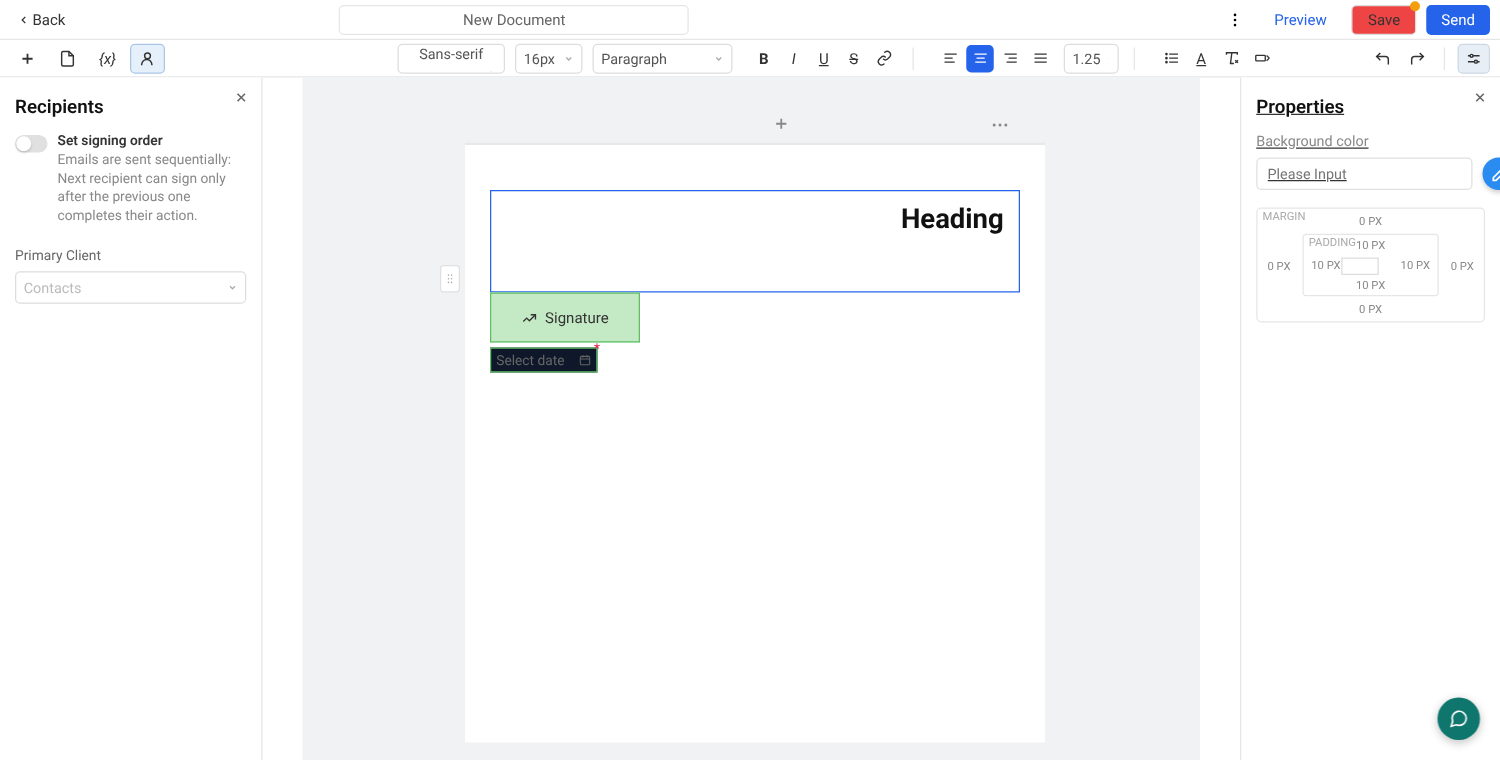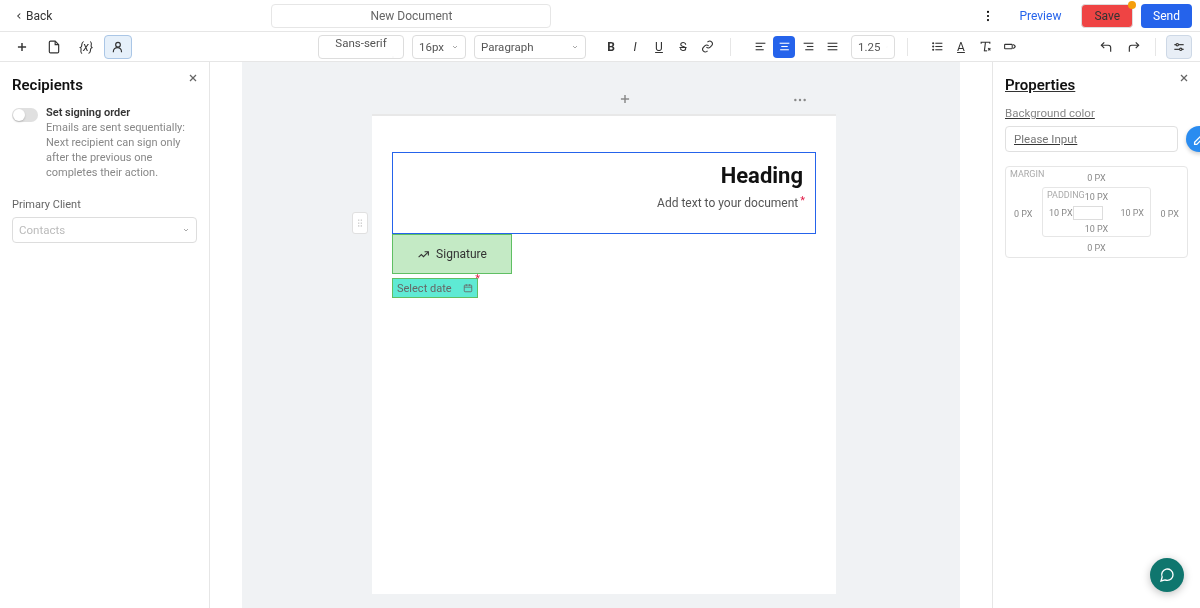--- a/index.html
+++ b/index.html
@@ -55,21 +55,21 @@
   .page-menu { position: absolute; top: 30px; right: 152px; cursor: pointer; color:#888; }
   .page { position: absolute; background: #fff; width: 464px; left: 130px; top: 52px; height: 480px; border-top: 2px solid #e8e8e8; text-align: right; }
   .block-handle { position: absolute; left: -20px; top: 96px; width: 16px; height: 22px; background: #fff; border: 1px solid #e0e0e0; border-radius: 3px; display:flex; align-items:center; justify-content:center; color:#aaa; cursor:grab; }
   .block-tools { position: absolute; top: 68px; left: 368px; background: #333; border-radius: 5px; padding: 4px 6px; display: flex; gap: 6px; }
   .block-tool { width: 16px; height: 16px; color: #fff; cursor: pointer; display:inline-flex; align-items:center; justify-content:center; }
   .heading-block { position: absolute; top: 36px; left: 20px; right: 20px; border: 1.5px solid #2563eb; padding: 10px 12px 10px 12px; height: 82px; }
   .heading-text { font-size: 22px; font-weight: 700; color: #111; }
   .sub-text { font-size: 12px; color: #555; margin-top: 8px; }
   .red-ast { color:#e11d48; position:relative; top:-3px; left:2px; font-size:11px; }
   .sig-block { position: absolute; top: 118px; left: 20px; width: 120px; height: 40px; background: #c4eac5; border: 1px solid #5fbf63; display:flex; align-items:center; justify-content:center; gap:6px; font-size:12px; color:#333; }
-  .date-block { position: absolute; top: 162px; left: 20px; width: 86px; height: 20px; background: #5eead4; border: 1px solid #5fbf63; display:flex; align-items:center; padding:0 4px; font-size:11px; color:#666; gap:4px; }
+  .date-block { position: absolute; top: 162px; left: 20px; width: 86px; height: 20px; background: #0f172a; border: 1px solid #5fbf63; display:flex; align-items:center; padding:0 4px; font-size:11px; color:#666; gap:4px; }
   .date-block .red-ast2 { position:absolute; top:-7px; right:-3px; color:#e11d48; font-size:11px; }
 
   .right-panel { width: 208px; border-left: 1px solid #e6e6e6; background: #fff; padding: 14px 12px; position: relative; text-decoration: underline; }
   .prop-label { font-size: 11.5px; color: #888; margin-bottom: 6px; margin-top:6px; }
   .prop-input-row { display: flex; gap: 8px; align-items: center; }
   .prop-input { flex: 1; height: 26px; border: 1px solid #e0e0e0; border-radius: 4px; padding: 0 8px; font-size: 11.5px; color:#aaa; }
   .round-btn { width: 26px; height: 26px; border-radius: 50%; background: #2a8cf0; display:flex; align-items:center; justify-content:center; color:#fff; box-shadow: 0 2px 4px rgba(0,0,0,.2); cursor:pointer; flex:none; }
   .spacing-box { margin-top: 14px; border: 1px solid #e6e6e6; border-radius: 4px; position: relative; height: 92px; font-size: 9px; color: #aaa; }
   .spacing-box .mlabel { position:absolute; top:2px; left:4px; }
   .spacing-box .plabel { position:absolute; top:22px; left:40px; }
@@ -325,23 +325,20 @@
             <circle cx="9" cy="5" r="1.5"></circle>
             <circle cx="15" cy="5" r="1.5"></circle>
             <circle cx="9" cy="12" r="1.5"></circle>
             <circle cx="15" cy="12" r="1.5"></circle>
             <circle cx="9" cy="19" r="1.5"></circle>
             <circle cx="15" cy="19" r="1.5"></circle>
           </svg>
       </div>
       <div class="heading-block">
         <div class="heading-text">Heading</div>
-        <div class="sub-text">
-          <span>Add text to your document</span><span class="red-ast">*</span>
-        </div>
       </div>
       <div class="sig-block">
         <svg width="13" height="13" viewBox="0 0 24 24" fill="none" stroke="currentColor" stroke-width="2">
             <path d="M3 17l5-5 4 4L21 7"></path>
             <path d="M14 7h7v7"></path>
           </svg>
         <span>Signature</span>
       </div>
       <div class="date-block">
         <span>Select date</span>

